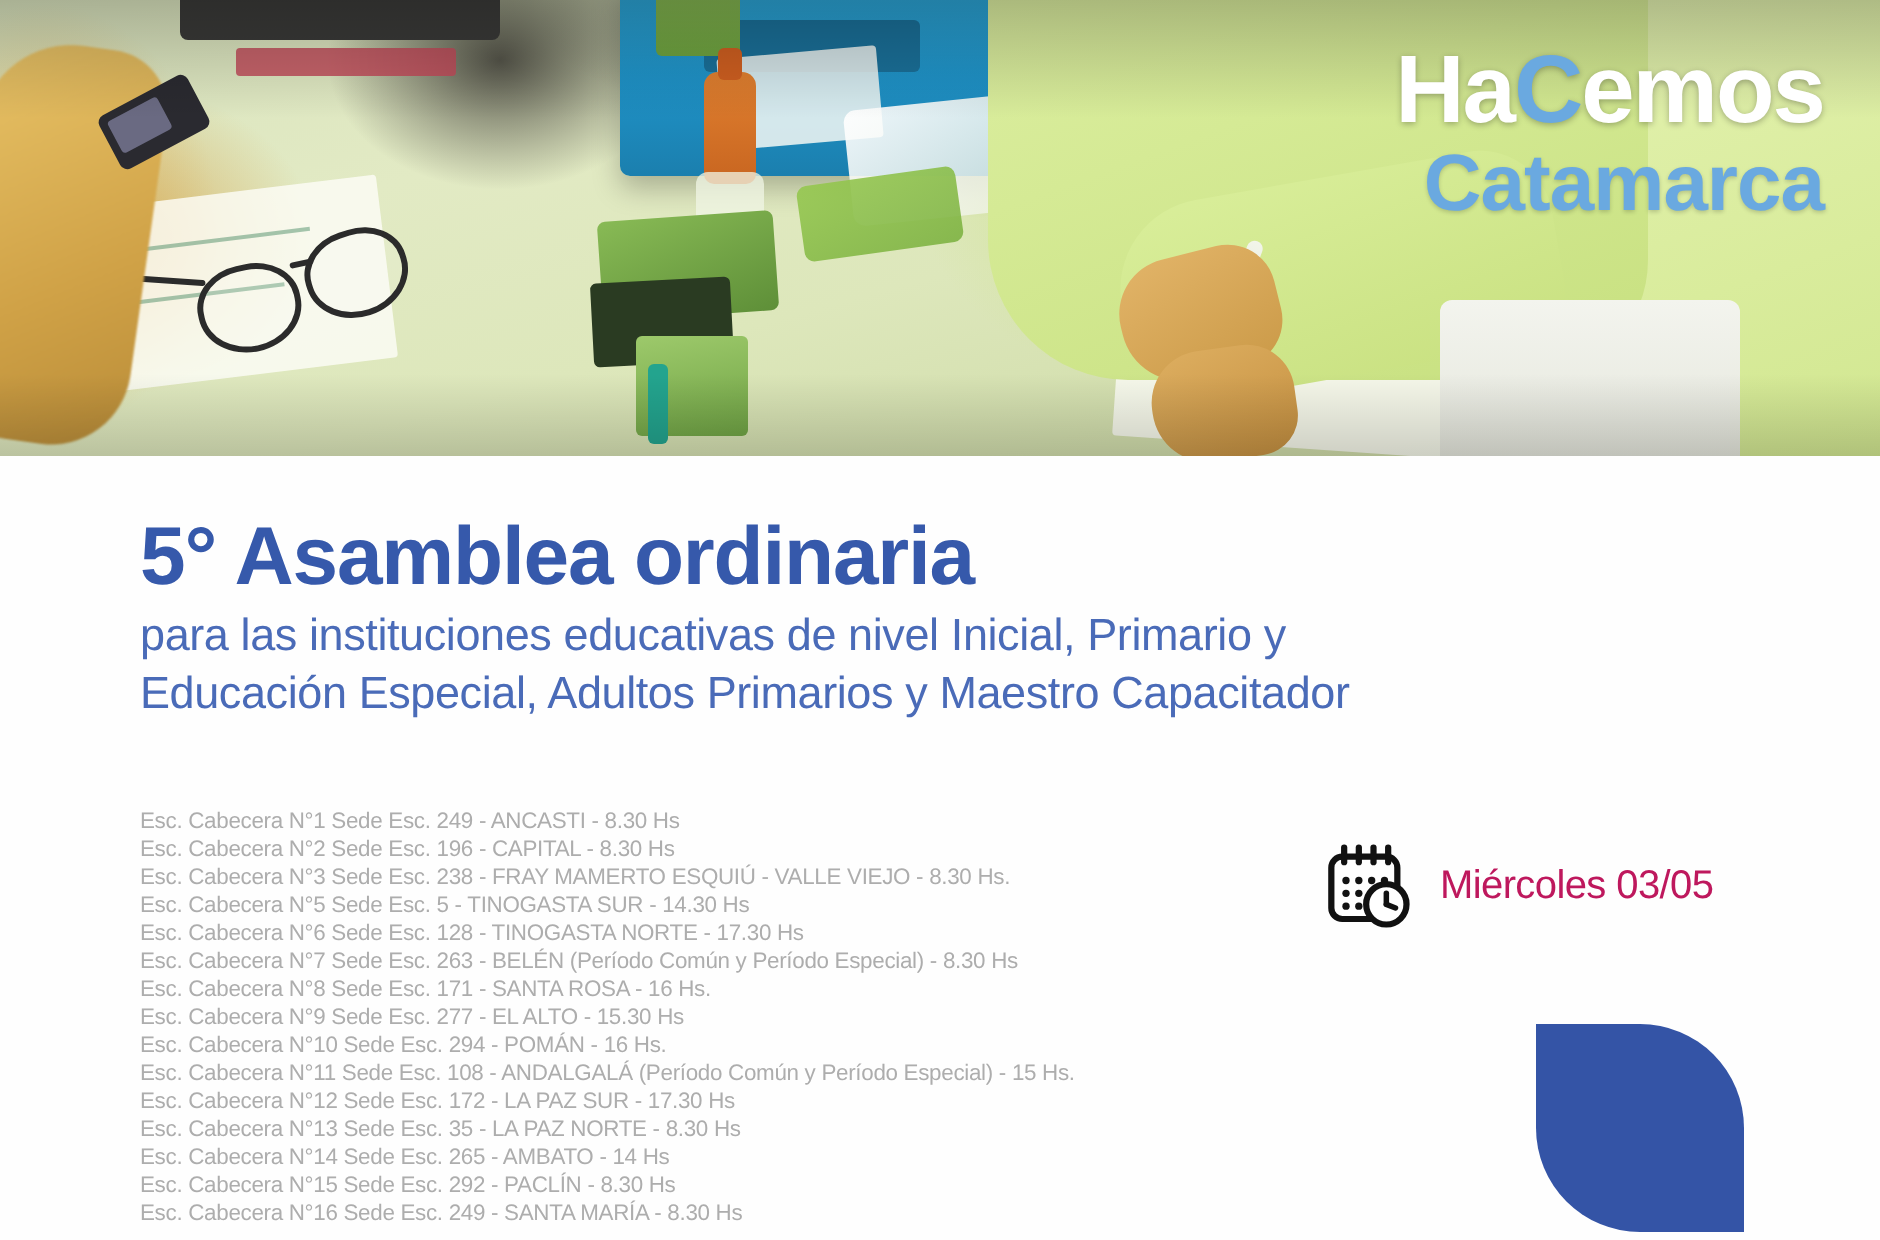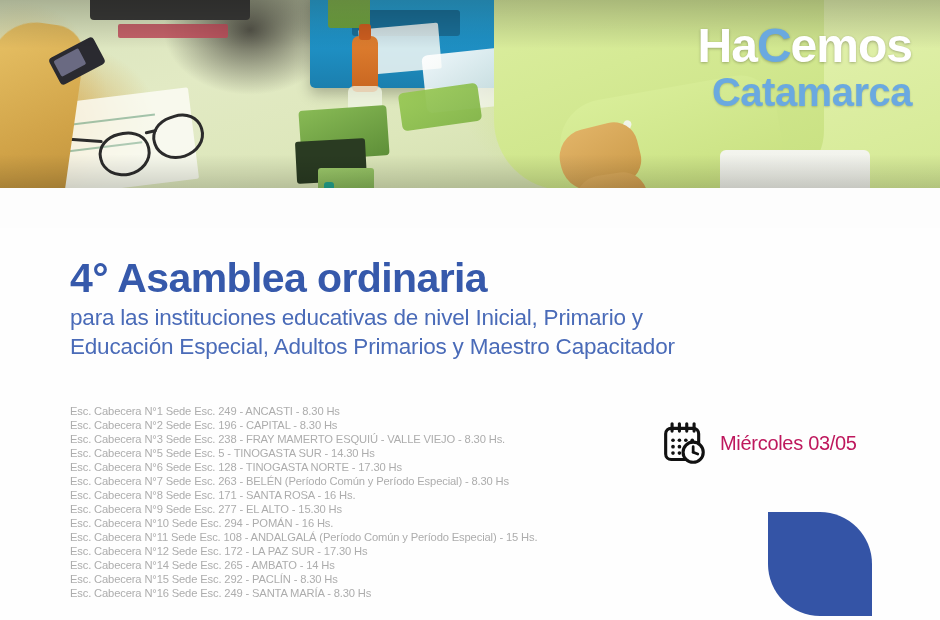--- a/index.html
+++ b/index.html
@@ -12,21 +12,21 @@
   #poster {
     position:relative;
     width:940px; height:620px;
     background:#fdfdfd;
     overflow:hidden;
   }
 
   
   .hero {
     position:absolute; left:0; top:0;
-    width:940px; height:188px;
+    width:940px; height:228px;
     overflow:hidden;
     background:#cfd8c0;
   }
   .hero-photo {
     position:absolute; inset:0;
     background:
       radial-gradient(ellipse 140px 110px at 60px 120px, rgba(214,176,96,.95), rgba(214,176,96,0) 70%),
       radial-gradient(ellipse 120px 150px at 22px 110px, rgba(226,190,110,.95), rgba(226,190,110,0) 72%),
       radial-gradient(ellipse 190px 120px at 640px 90px, rgba(214,232,150,.92), rgba(214,232,150,0) 70%),
       radial-gradient(ellipse 150px 160px at 560px 70px, rgba(205,226,140,.9), rgba(205,226,140,0) 72%),
@@ -365,39 +365,40 @@
     <div class="hero-vignette"></div>
 
     <div class="logo">
       <div class="logo-main"><span>Ha</span><span class="logo-c">C</span><span>emos</span></div>
       <div class="logo-sub">Catamarca</div>
     </div>
   </div>
 
   <div class="body-area">
 
-    <div class="headline">4° Asamblea ordinaria</div>
+    <div class="headline">5° Asamblea ordinaria</div>
 
     <div class="subline">
       <div>para las instituciones educativas de nivel Inicial, Primario y</div>
       <div>Educación Especial, Adultos Primarios y Maestro Capacitador</div>
     </div>
 
     <div class="sede-list">
       <div class="sede-item">Esc. Cabecera N°1 Sede Esc. 249 - ANCASTI - 8.30 Hs</div>
       <div class="sede-item">Esc. Cabecera N°2 Sede Esc. 196 - CAPITAL  - 8.30 Hs</div>
       <div class="sede-item">Esc. Cabecera N°3 Sede Esc. 238 - FRAY MAMERTO ESQUIÚ - VALLE VIEJO - 8.30 Hs.</div>
       <div class="sede-item">Esc. Cabecera N°5 Sede Esc.  5 - TINOGASTA SUR - 14.30 Hs</div>
       <div class="sede-item">Esc. Cabecera N°6 Sede Esc. 128 - TINOGASTA NORTE - 17.30 Hs</div>
       <div class="sede-item">Esc. Cabecera N°7 Sede Esc. 263 - BELÉN (Período Común y Período Especial) - 8.30 Hs</div>
       <div class="sede-item">Esc. Cabecera N°8 Sede Esc. 171 - SANTA ROSA - 16 Hs.</div>
       <div class="sede-item">Esc. Cabecera N°9 Sede Esc.  277 - EL ALTO  - 15.30 Hs</div>
       <div class="sede-item">Esc. Cabecera N°10 Sede Esc. 294 - POMÁN - 16 Hs.</div>
       <div class="sede-item">Esc. Cabecera N°11 Sede Esc. 108 - ANDALGALÁ (Período Común y Período Especial) - 15 Hs.</div>
       <div class="sede-item">Esc. Cabecera N°12 Sede Esc. 172 - LA PAZ SUR - 17.30 Hs</div>
+      <div class="sede-item">Esc. Cabecera N°13 Sede Esc. 35 - LA PAZ NORTE - 8.30 Hs</div>
       <div class="sede-item">Esc. Cabecera N°14 Sede Esc. 265 - AMBATO - 14 Hs</div>
       <div class="sede-item">Esc. Cabecera N°15 Sede Esc. 292 - PACLÍN - 8.30 Hs</div>
       <div class="sede-item">Esc. Cabecera N°16 Sede Esc. 249 - SANTA MARÍA - 8.30 Hs</div>
     </div>
 
     <div class="date-block">
       <svg class="cal-icon" viewBox="0 0 48 48">
         <rect x="4" y="8" width="36" height="34" rx="6" fill="none" stroke="#111" stroke-width="3.4"></rect>
         <line x1="11" y1="3" x2="11" y2="11" stroke="#111" stroke-width="3.4" stroke-linecap="round"></line>
         <line x1="19" y1="3" x2="19" y2="11" stroke="#111" stroke-width="3.4" stroke-linecap="round"></line>

